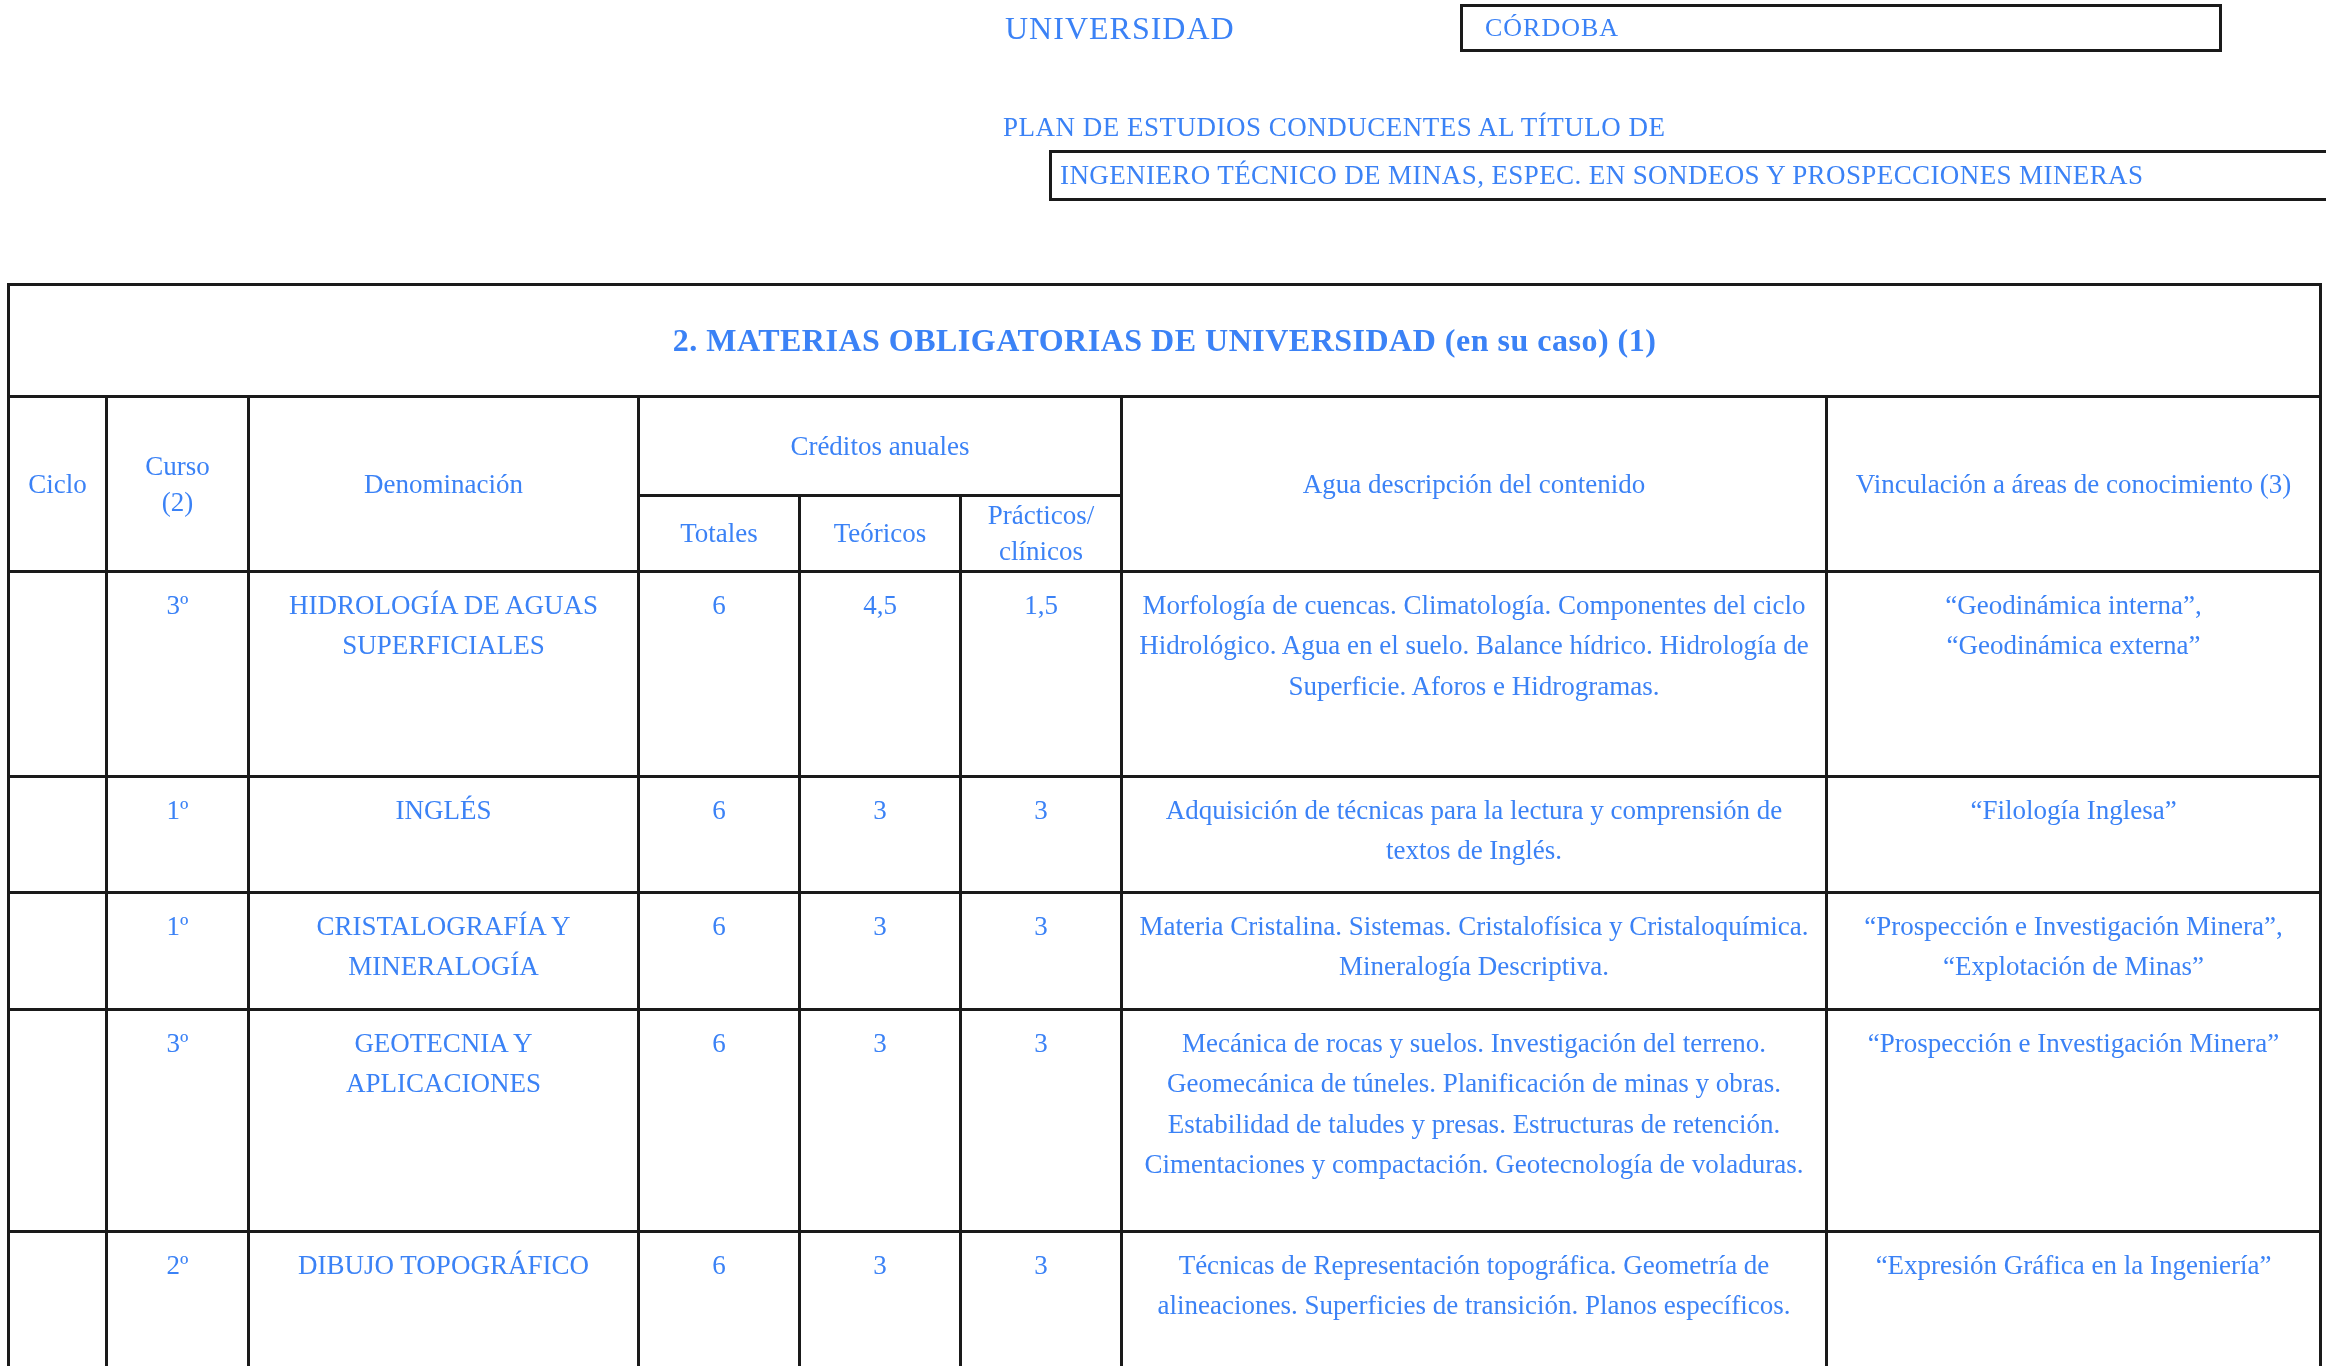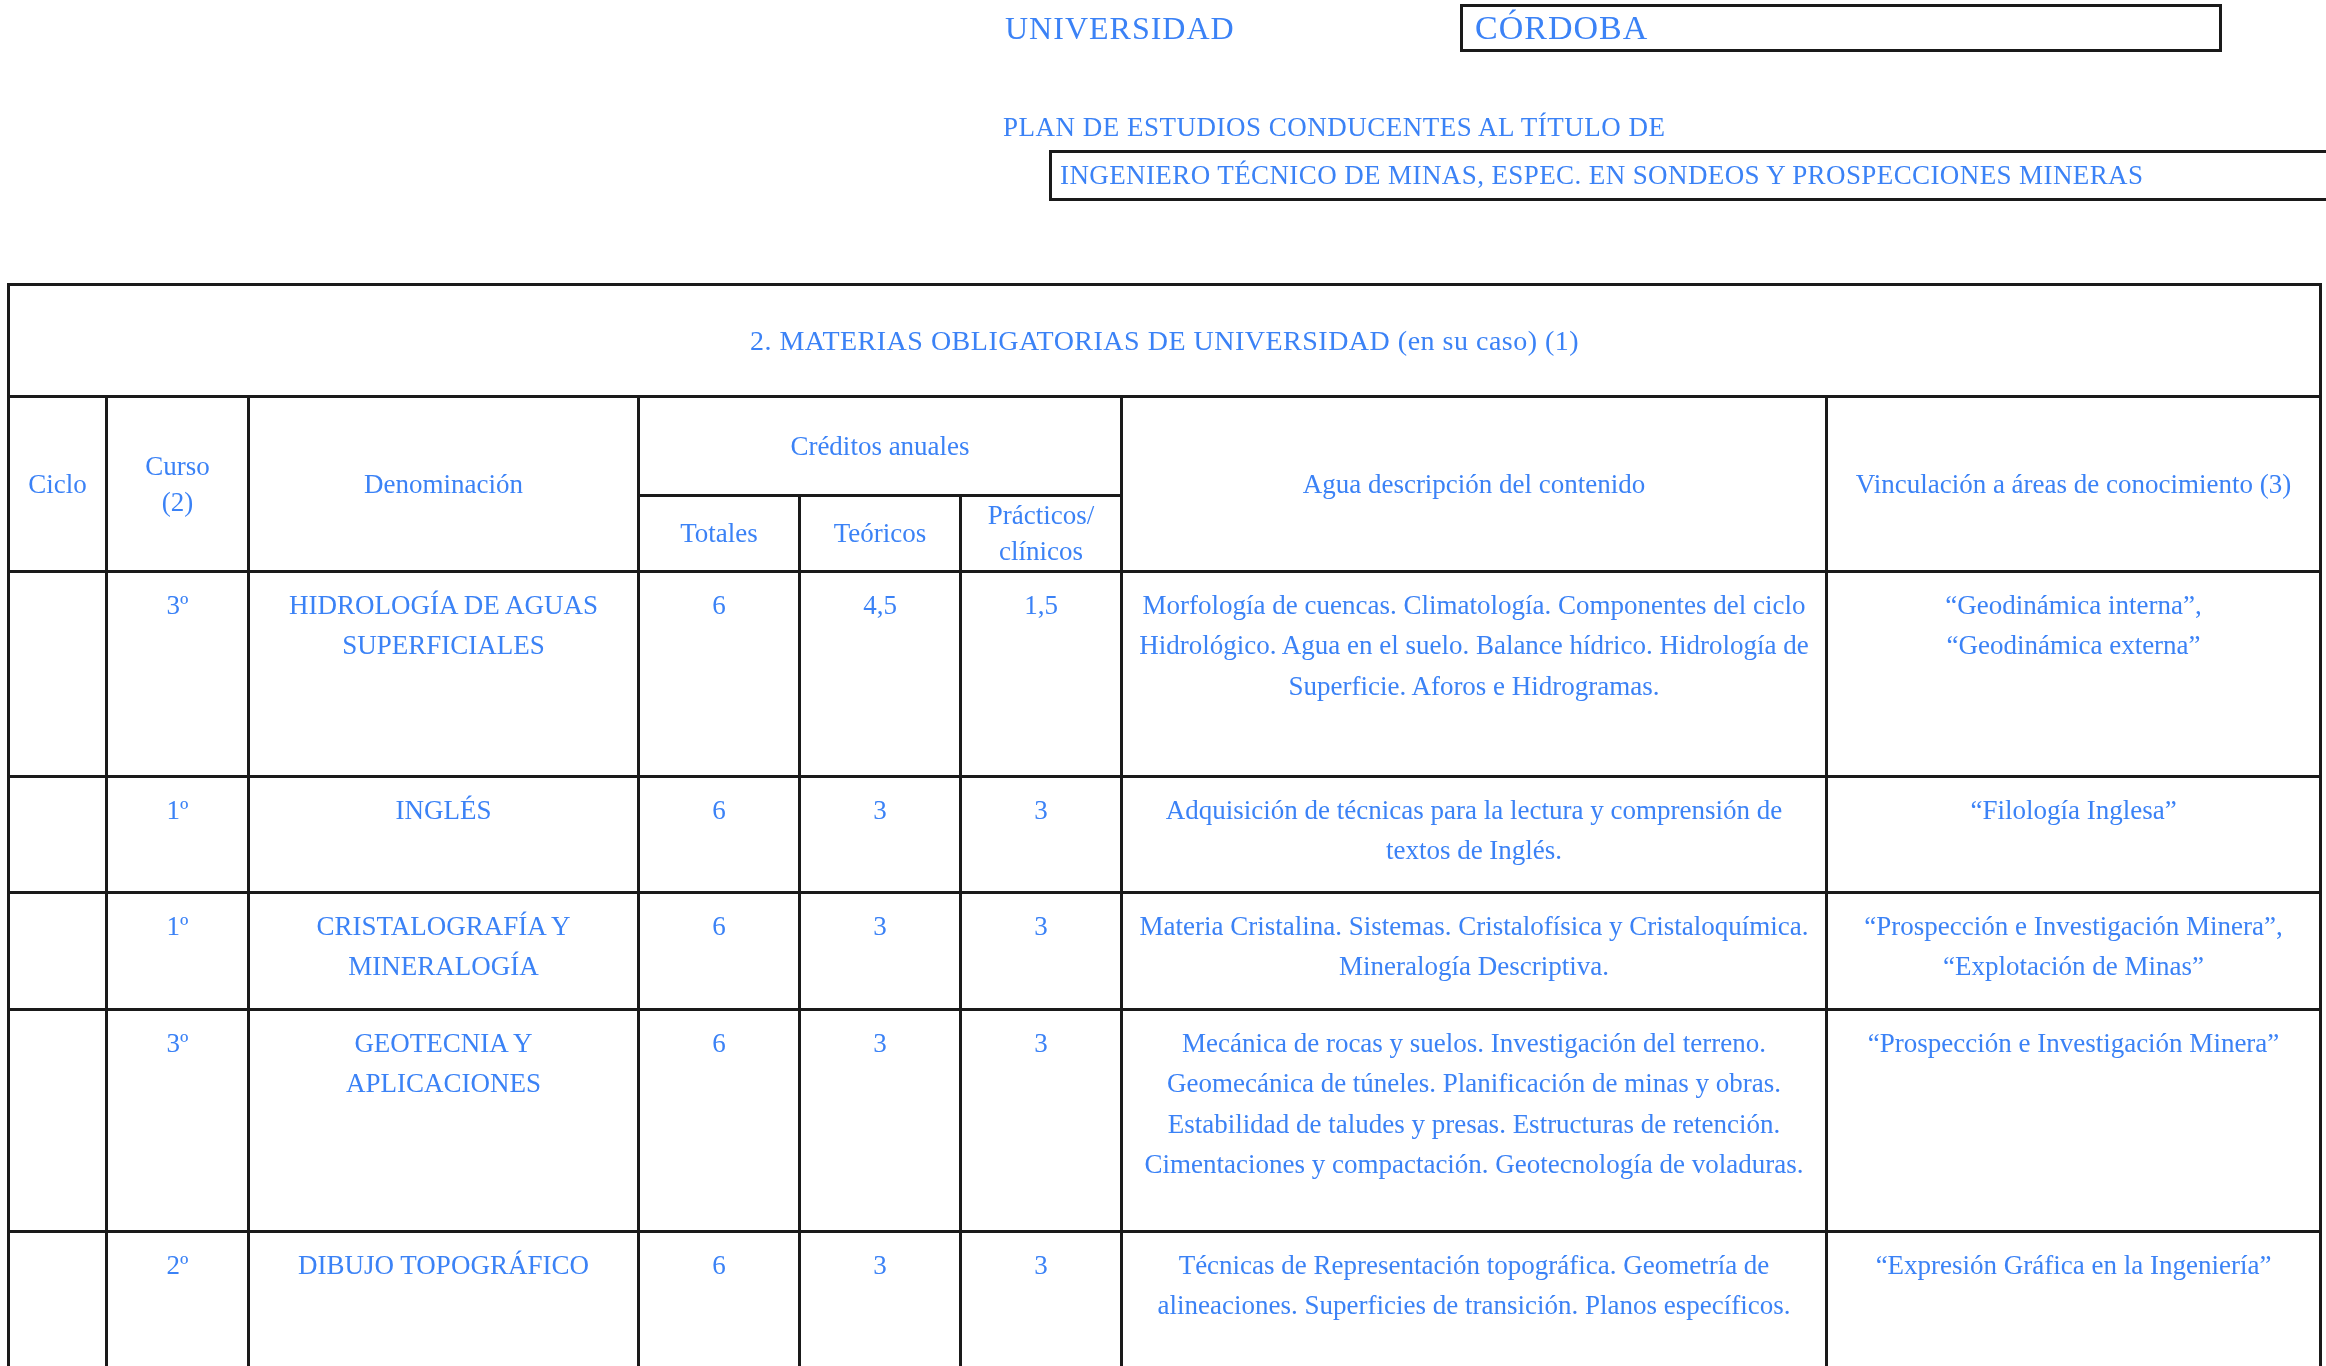--- a/index.html
+++ b/index.html
@@ -15,21 +15,21 @@
   .univ-label{
     position:absolute;left:1005px;top:10px;
     font-size:32px;letter-spacing:1px;
   }
   .uni-box{
     position:absolute;left:1460px;top:4px;
     width:756px;height:42px;
     border:3px solid #1a1a1a;
     display:flex;align-items:center;
   }
-  .uni-box span{padding-left:12px;font-size:34px;letter-spacing:1px;}
+  .uni-box span{padding-left:22px;font-size:26px;letter-spacing:1px;}
   .plan-line{
     position:absolute;left:1003px;top:84px;
     font-size:27px;letter-spacing:.5px;margin-top:28px;
   }
   .degree-box{
     position:absolute;left:1005px;top:150px;
     width:1312px;height:45px;
     border:3px solid #1a1a1a;
     display:flex;align-items:center;margin-left:44px;
   }
@@ -43,21 +43,21 @@
   }
   table.main td{
     border:3px solid #1a1a1a;
     text-align:center;
     font-size:27px;
     white-space:pre-line;
     overflow:hidden;
     padding:0 6px;
   }
   tr.title-row{height:112px;}
-  tr.title-row td{font-weight:normal;font-size:28px;letter-spacing:.5px;margin-left:36px;}
+  tr.title-row td{font-weight:bold;font-size:32px;letter-spacing:.5px;margin-left:36px;}
   tr.hdr-a{height:99px;}
   tr.hdr-b{height:74px;}
   tr.hdr-a td,tr.hdr-b td{vertical-align:middle;line-height:1.35;}
   tr.data td{
     vertical-align:top;
     padding-top:12px;
     line-height:1.5;
   }
   tr.data td.desc{padding-left:12px;padding-right:12px;}
   tr.data td.vinc{padding-left:8px;padding-right:8px;margin-top:16px;}

